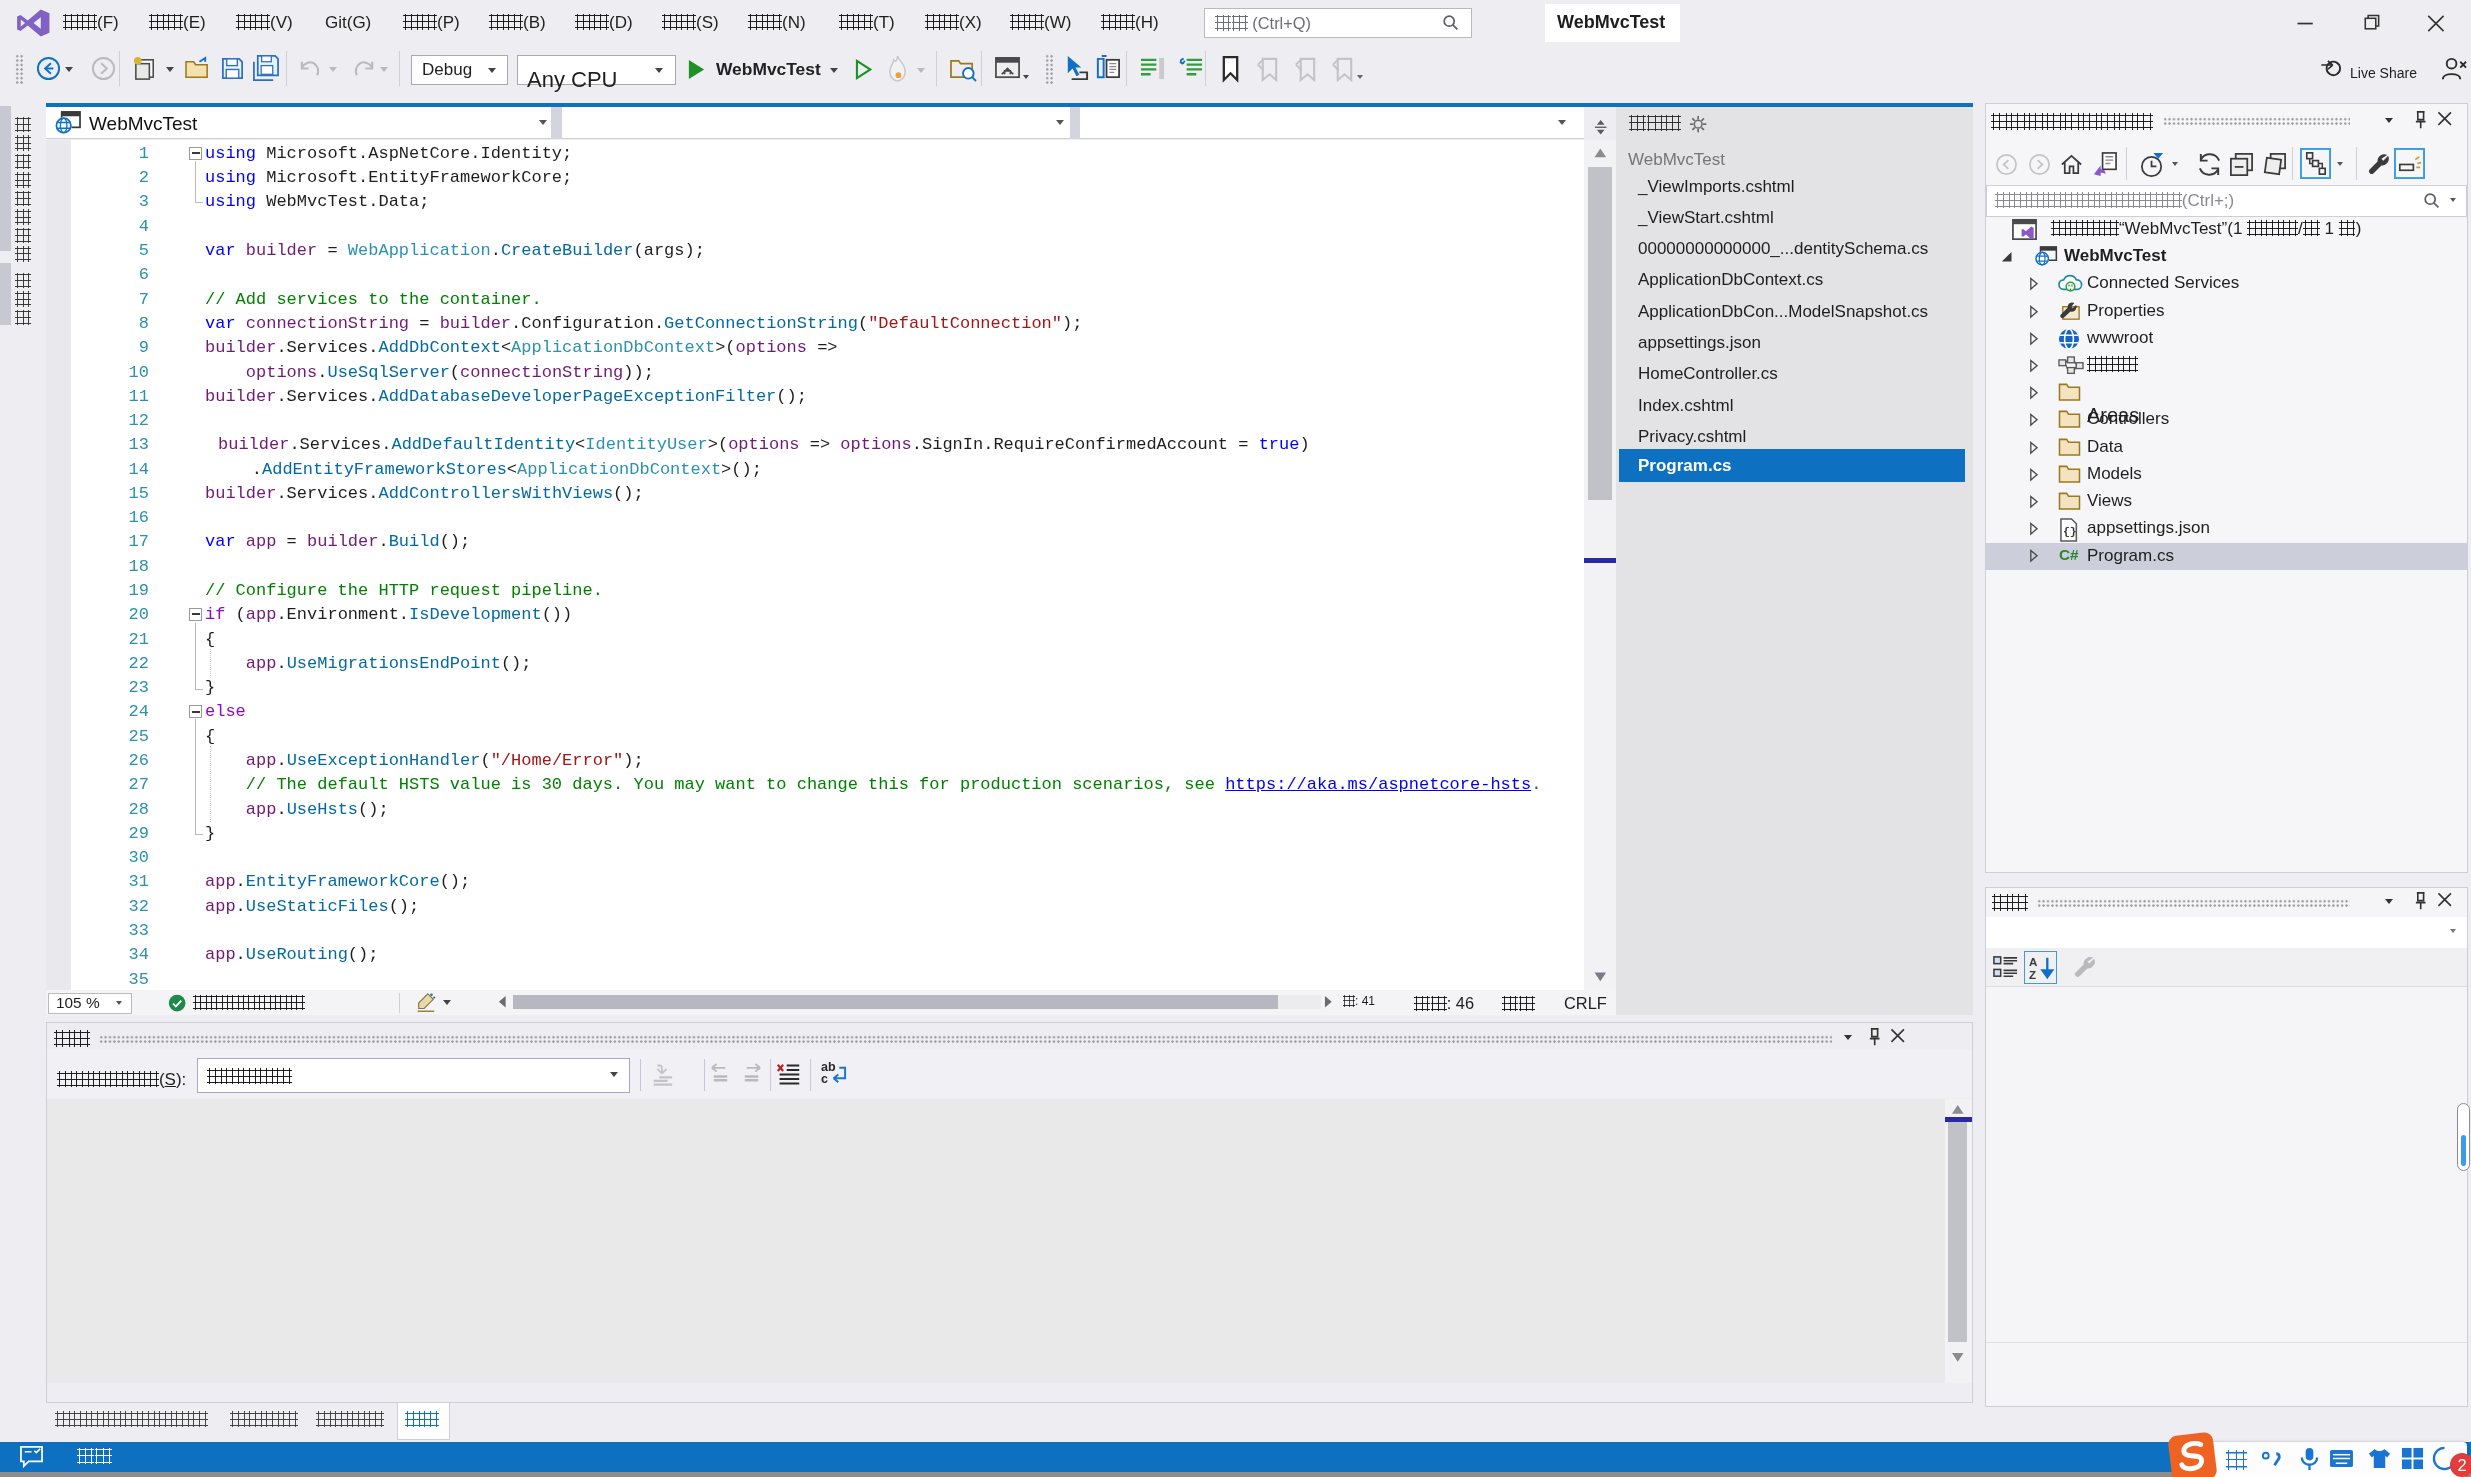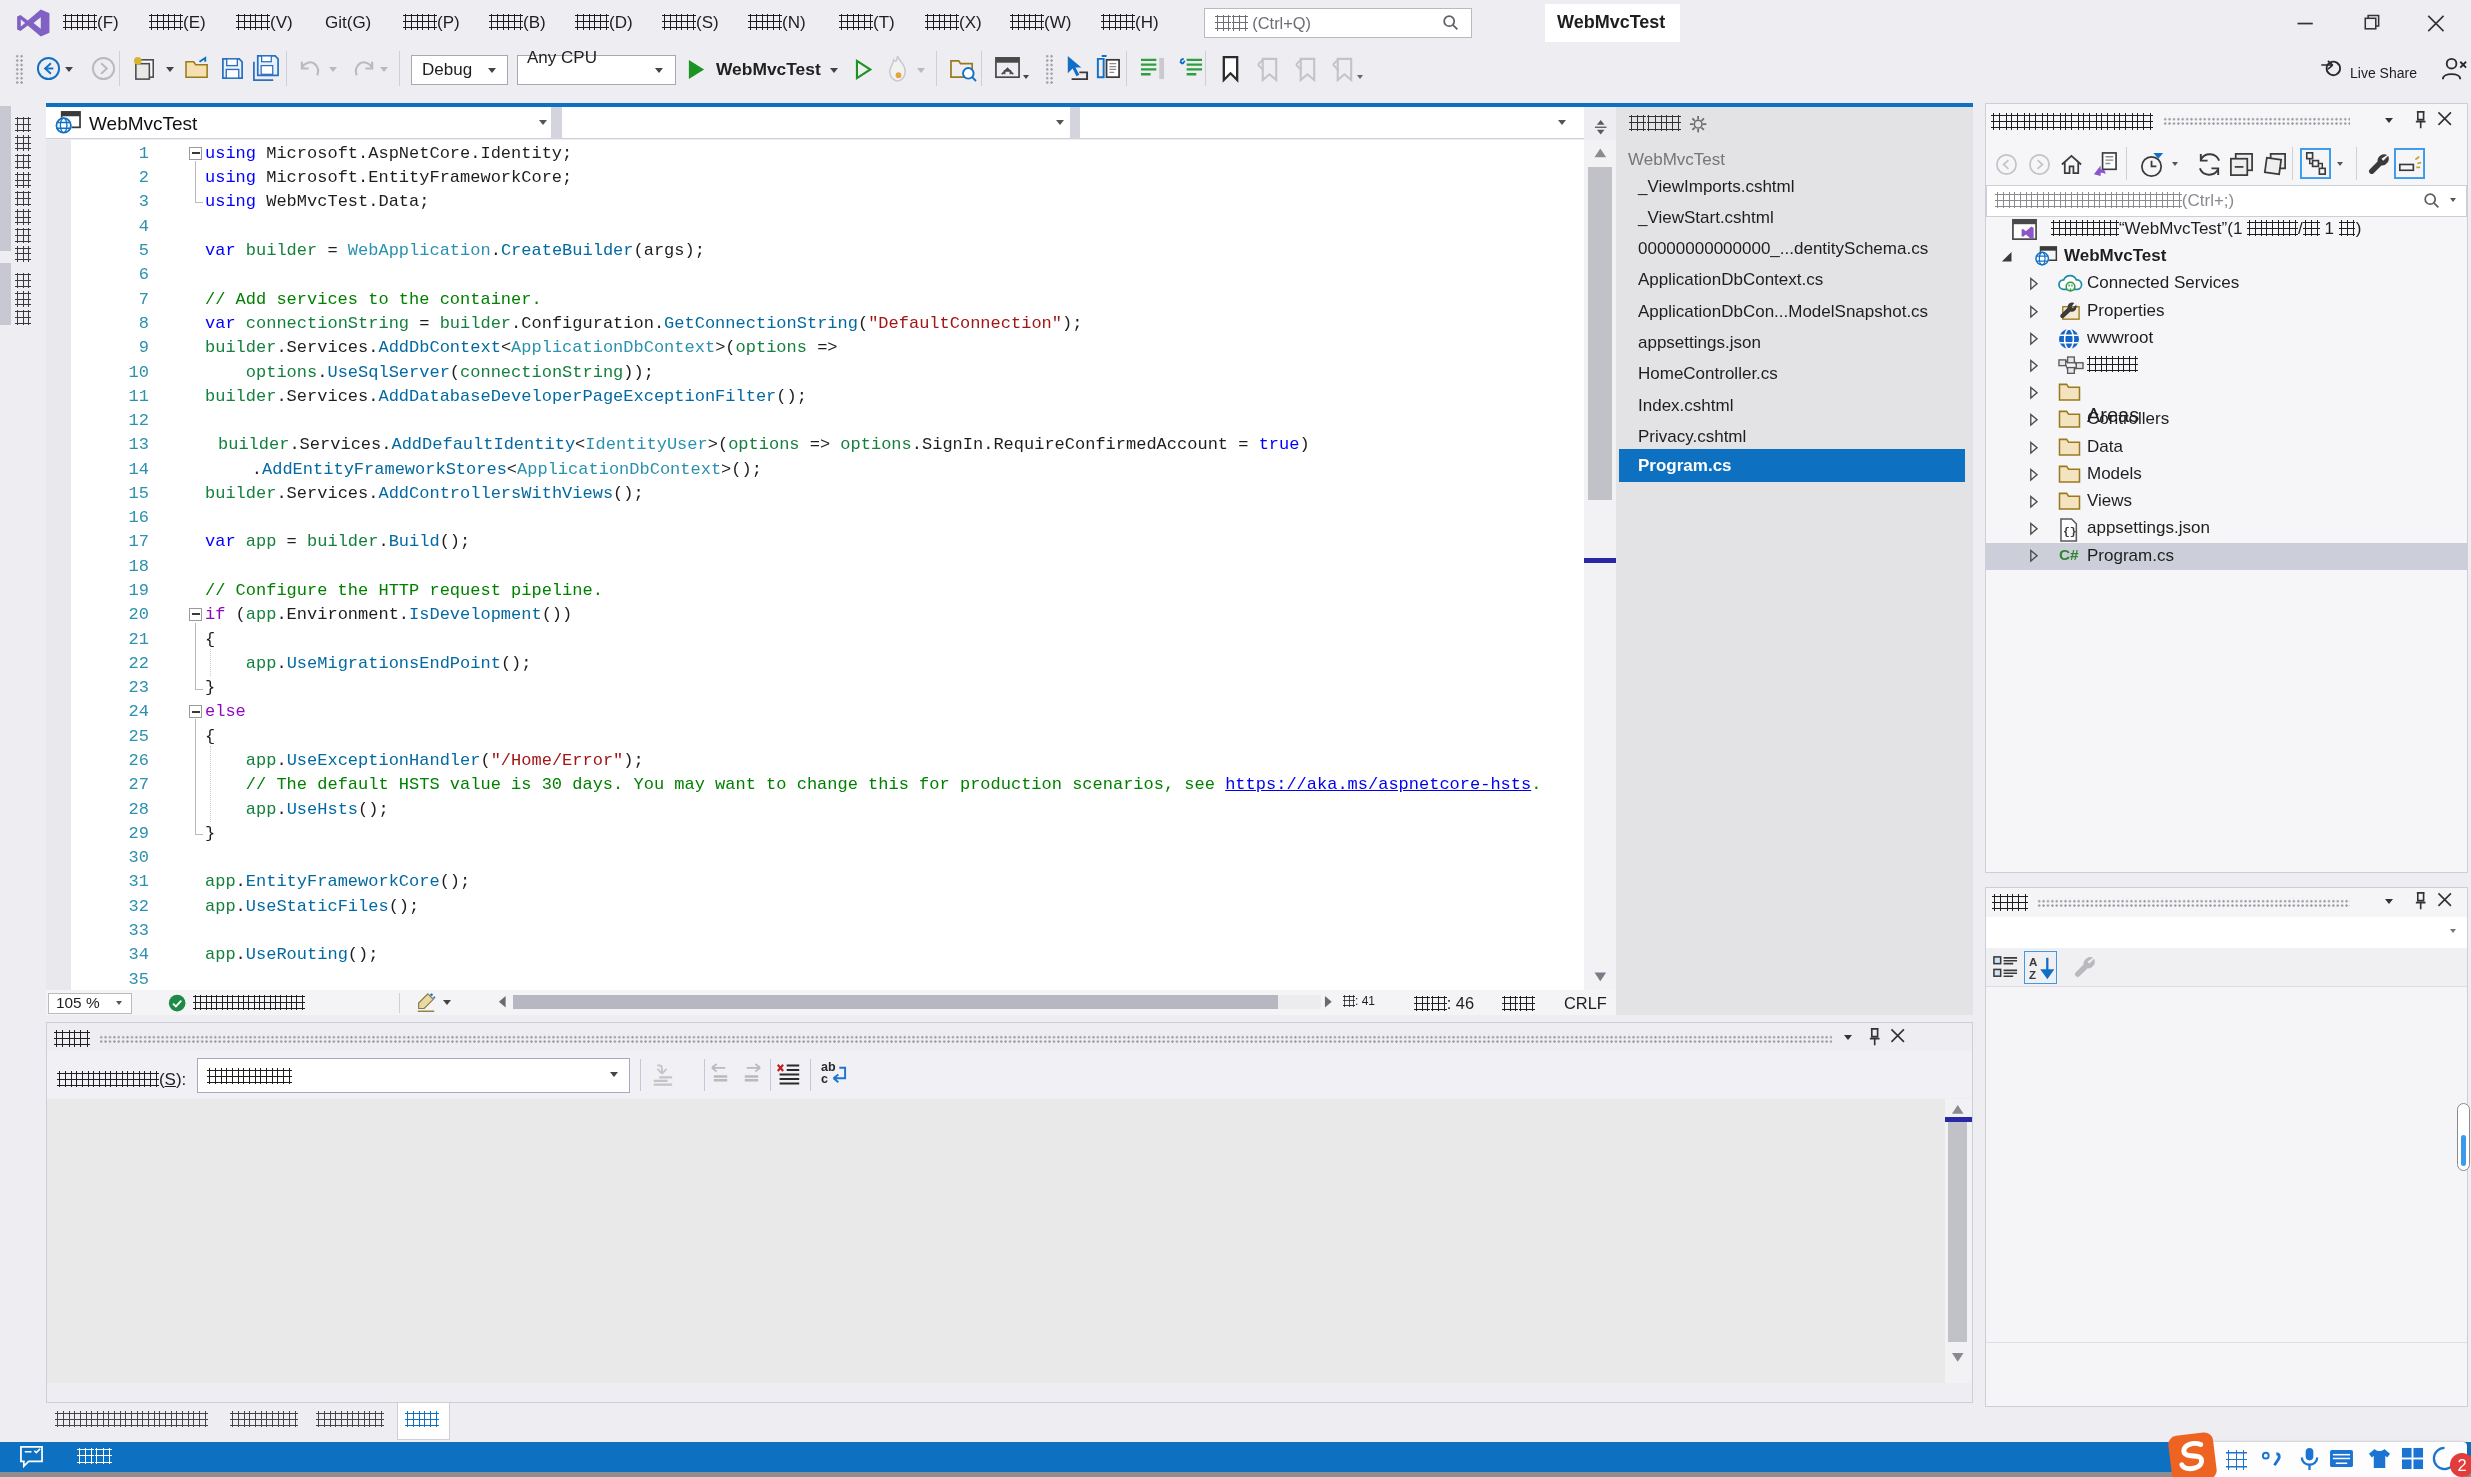--- a/index.html
+++ b/index.html
@@ -8,21 +8,21 @@
 i.c{display:inline-block;width:0.97em;height:0.95em;vertical-align:-0.13em;margin:0 0.015em;
 background:
 linear-gradient(currentColor 0 0) 50% 0/6.5% 100% no-repeat,
 linear-gradient(currentColor 0 0) 0 10%/100% 7.5% no-repeat,
 linear-gradient(currentColor 0 0) 0 50%/100% 6.5% no-repeat,
 linear-gradient(currentColor 0 0) 0 90%/100% 7.5% no-repeat,
 linear-gradient(currentColor 0 0) 11% 0/6.5% 100% no-repeat,
 linear-gradient(currentColor 0 0) 89% 0/6.5% 100% no-repeat}
 .mono{font-family:"Liberation Mono",monospace;font-size:17px;line-height:24px;white-space:pre}
 .num{color:#2b91af}
-.kw{color:#0000ff}.ckw{color:#8f08c4}.ty{color:#2b91af}.mt{color:#0369a1}.lo{color:#15803d}
+.kw{color:#0000ff}.ckw{color:#8f08c4}.ty{color:#2b91af}.mt{color:#0369a1}.lo{color:#701a75}
 .st{color:#a31515}.cm{color:#008000}.lk{color:#0000ee;text-decoration:underline}
 .dothandle{background-image:radial-gradient(circle,#9b9ba3 1.1px,transparent 1.3px);background-size:4.4px 4.4px;background-position:0 1px}
 .panel{position:absolute;background:#f6f6f8;border:1px solid #ccced8}
 .combo{position:absolute;background:#fff;border:1px solid #a8a8b0}
 .caret{position:absolute;width:0;height:0;border-left:4.8px solid transparent;border-right:4.8px solid transparent;border-top:5.8px solid #555}
 svg{position:absolute;overflow:visible}
 .toolsep{position:absolute;width:1px;background:#cfcfd6}
 </style></head>
 <body>
 <div class="abs" style="left:0;top:0;width:2472px;height:45px;background:#eeeef2"></div>
@@ -99,21 +99,21 @@
 <svg class="abs" style="left:350px;top:56px" width="27" height="25" viewBox="0 0 28 26">
 <path d="M23 6 L23 13 L16 13" fill="none" stroke="#b9b9be" stroke-width="2.2"></path>
 <path d="M23 12 C20 7 14 5 10 8 C6 11 5 16 7 20" fill="none" stroke="#b9b9be" stroke-width="2.2"></path>
   </svg>
 <div class="caret" style="left:380px;top:67px;border-top-color:#b9b9be"></div>
 <div class="toolsep" style="left:399px;top:51px;height:35px"></div>
 <div class="combo" style="left:411px;top:55px;width:97px;height:30px"></div>
 <div class="abs" style="left:422px;top:60px;font-size:17px">Debug</div>
 <div class="caret" style="left:488px;top:68px;border-top-color:#444"></div>
 <div class="combo" style="left:517px;top:55px;width:159px;height:30px"></div>
-<div class="abs" style="left:527px;top:48px;font-size:17px">Any CPU</div>
+<div class="abs" style="left:527px;top:67px;font-size:22px">Any CPU</div>
 <div class="caret" style="left:655px;top:68px;border-top-color:#444"></div>
 <svg class="abs" style="left:686px;top:58px" width="21" height="23" viewBox="0 0 22 24">
     <path d="M3 2 L19 12 L3 22 Z" fill="#1c9324"></path>
   </svg>
 <div class="abs" style="left:716px;top:59px;font-size:17.4px;font-weight:600;color:#212121">WebMvcTest</div>
 <div class="caret" style="left:830px;top:68px;border-top-color:#444"></div>
 <svg class="abs" style="left:854px;top:58px" width="19.3" height="23" viewBox="0 0 20 24">
     <path d="M3 3 L17 12 L3 21 Z" fill="none" stroke="#1c9324" stroke-width="2.2"></path>
   </svg>
 <svg class="abs" style="left:886px;top:54px" width="23" height="29" viewBox="0 0 24 30">

